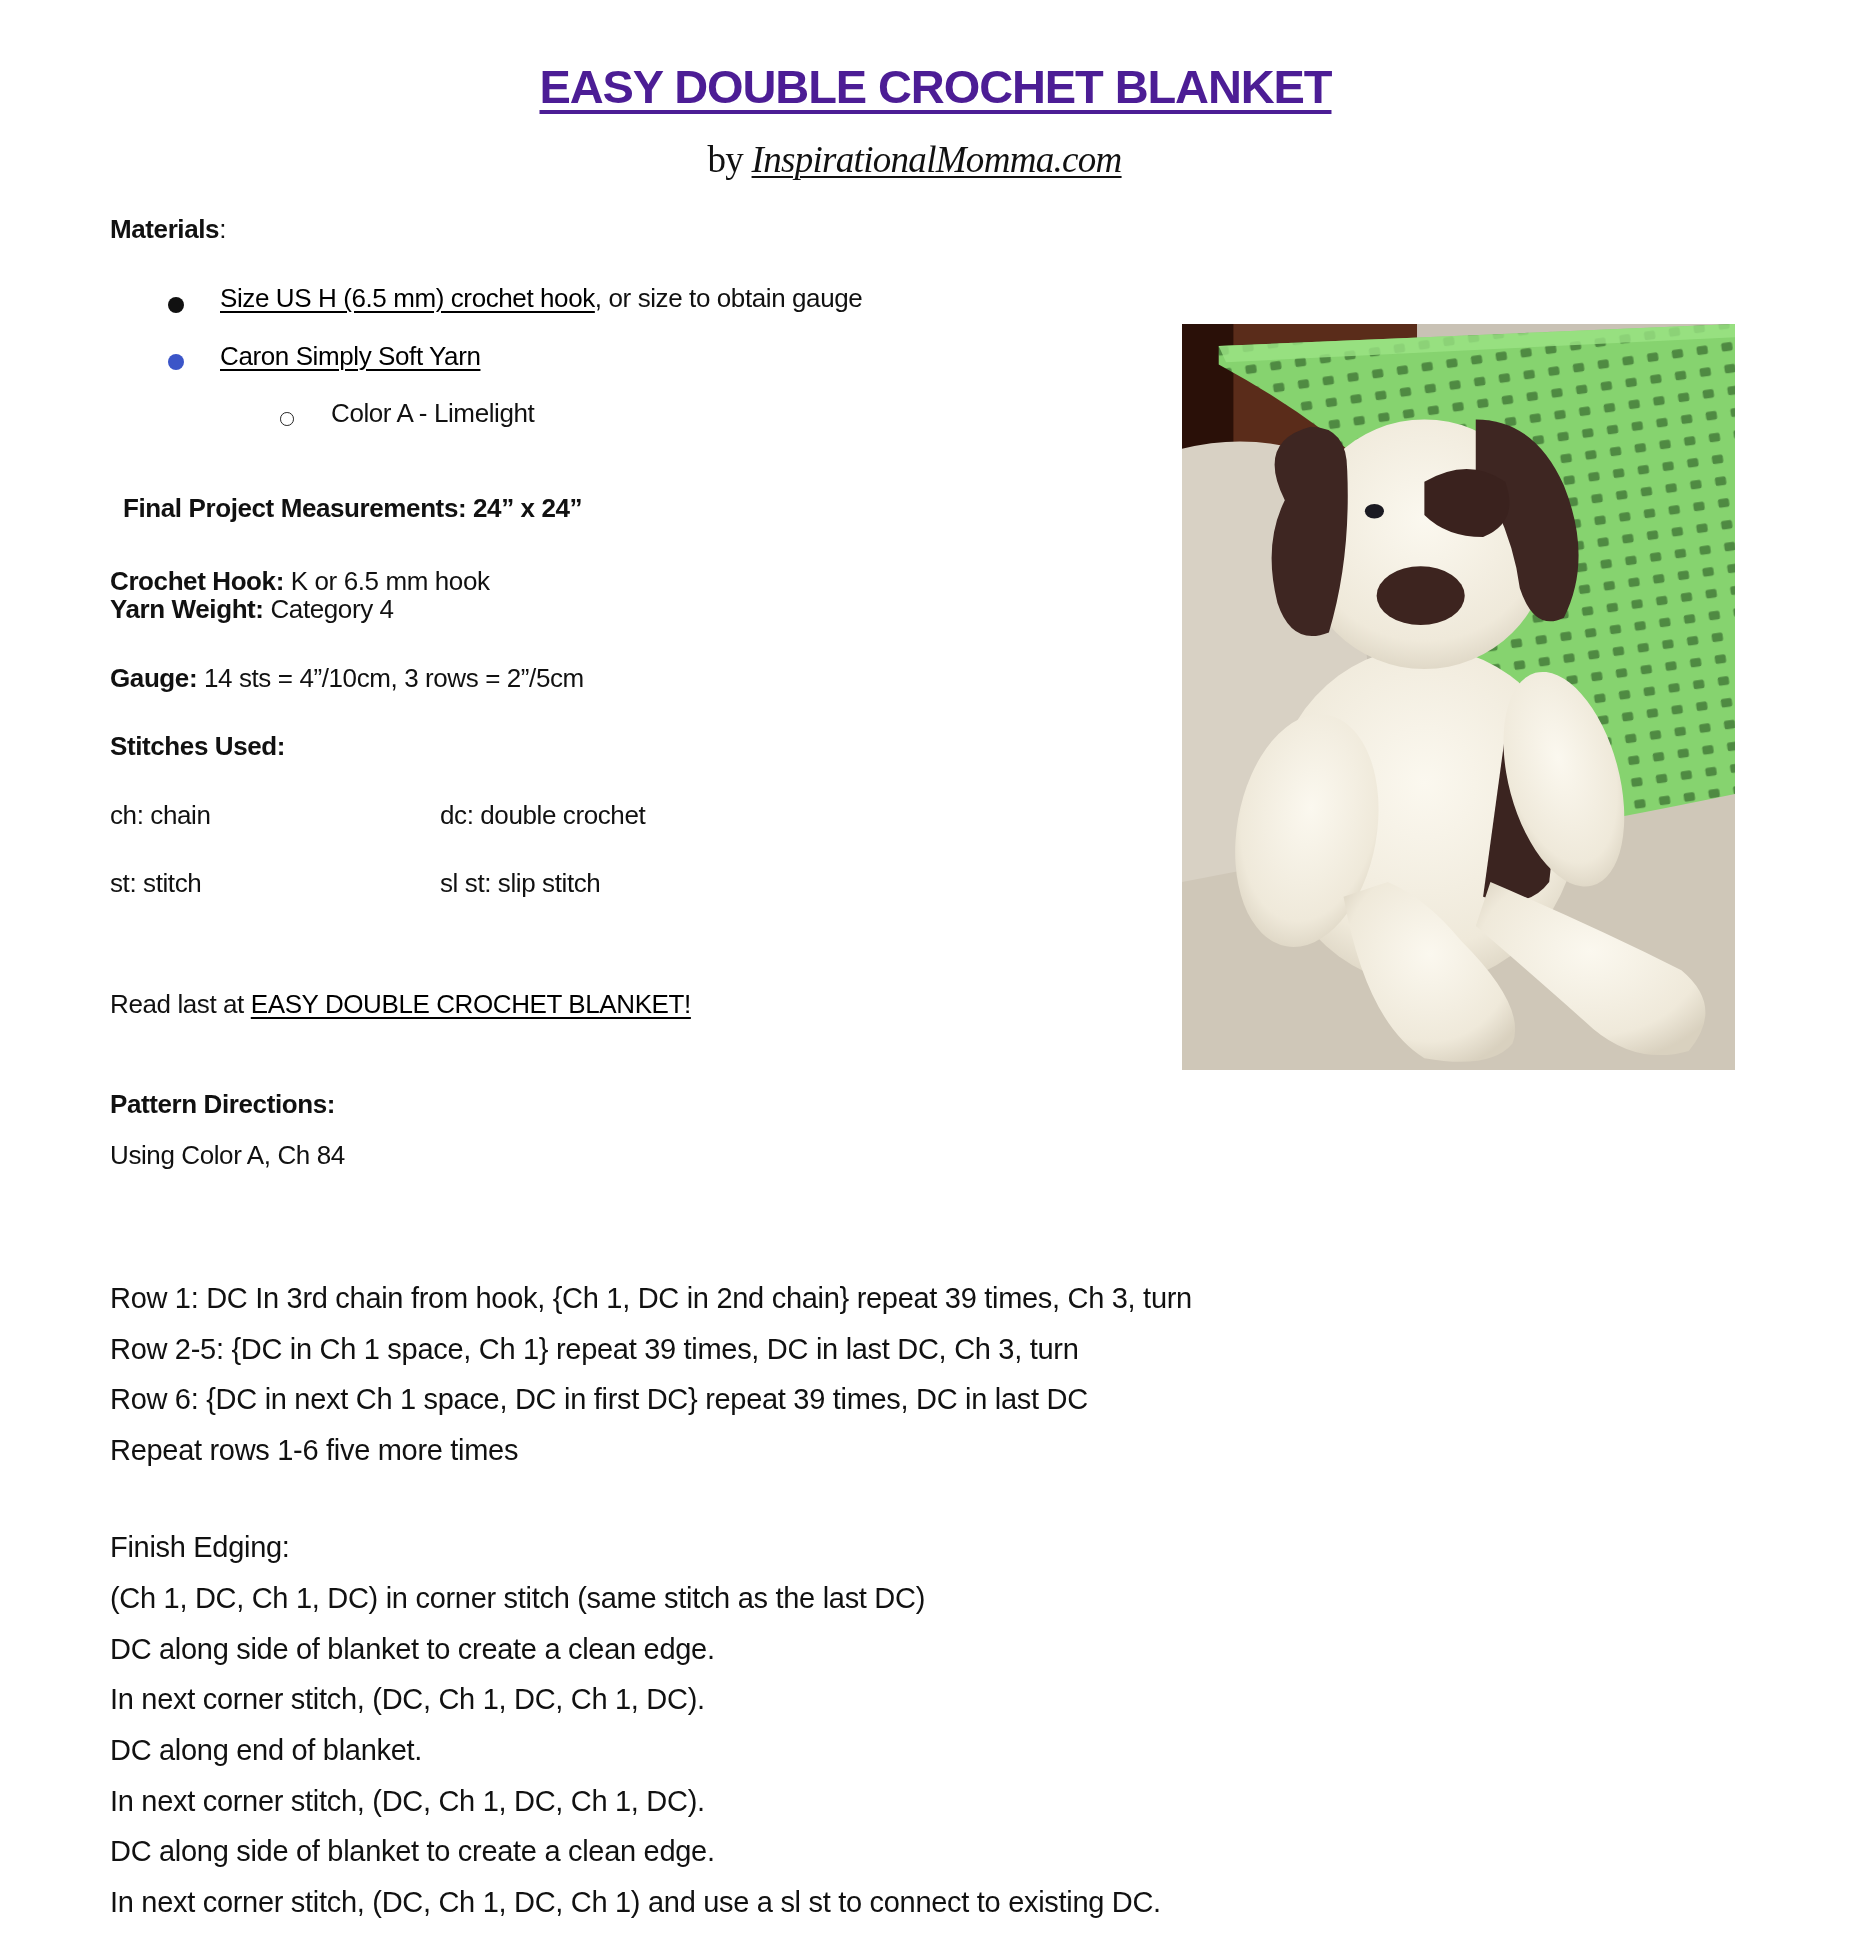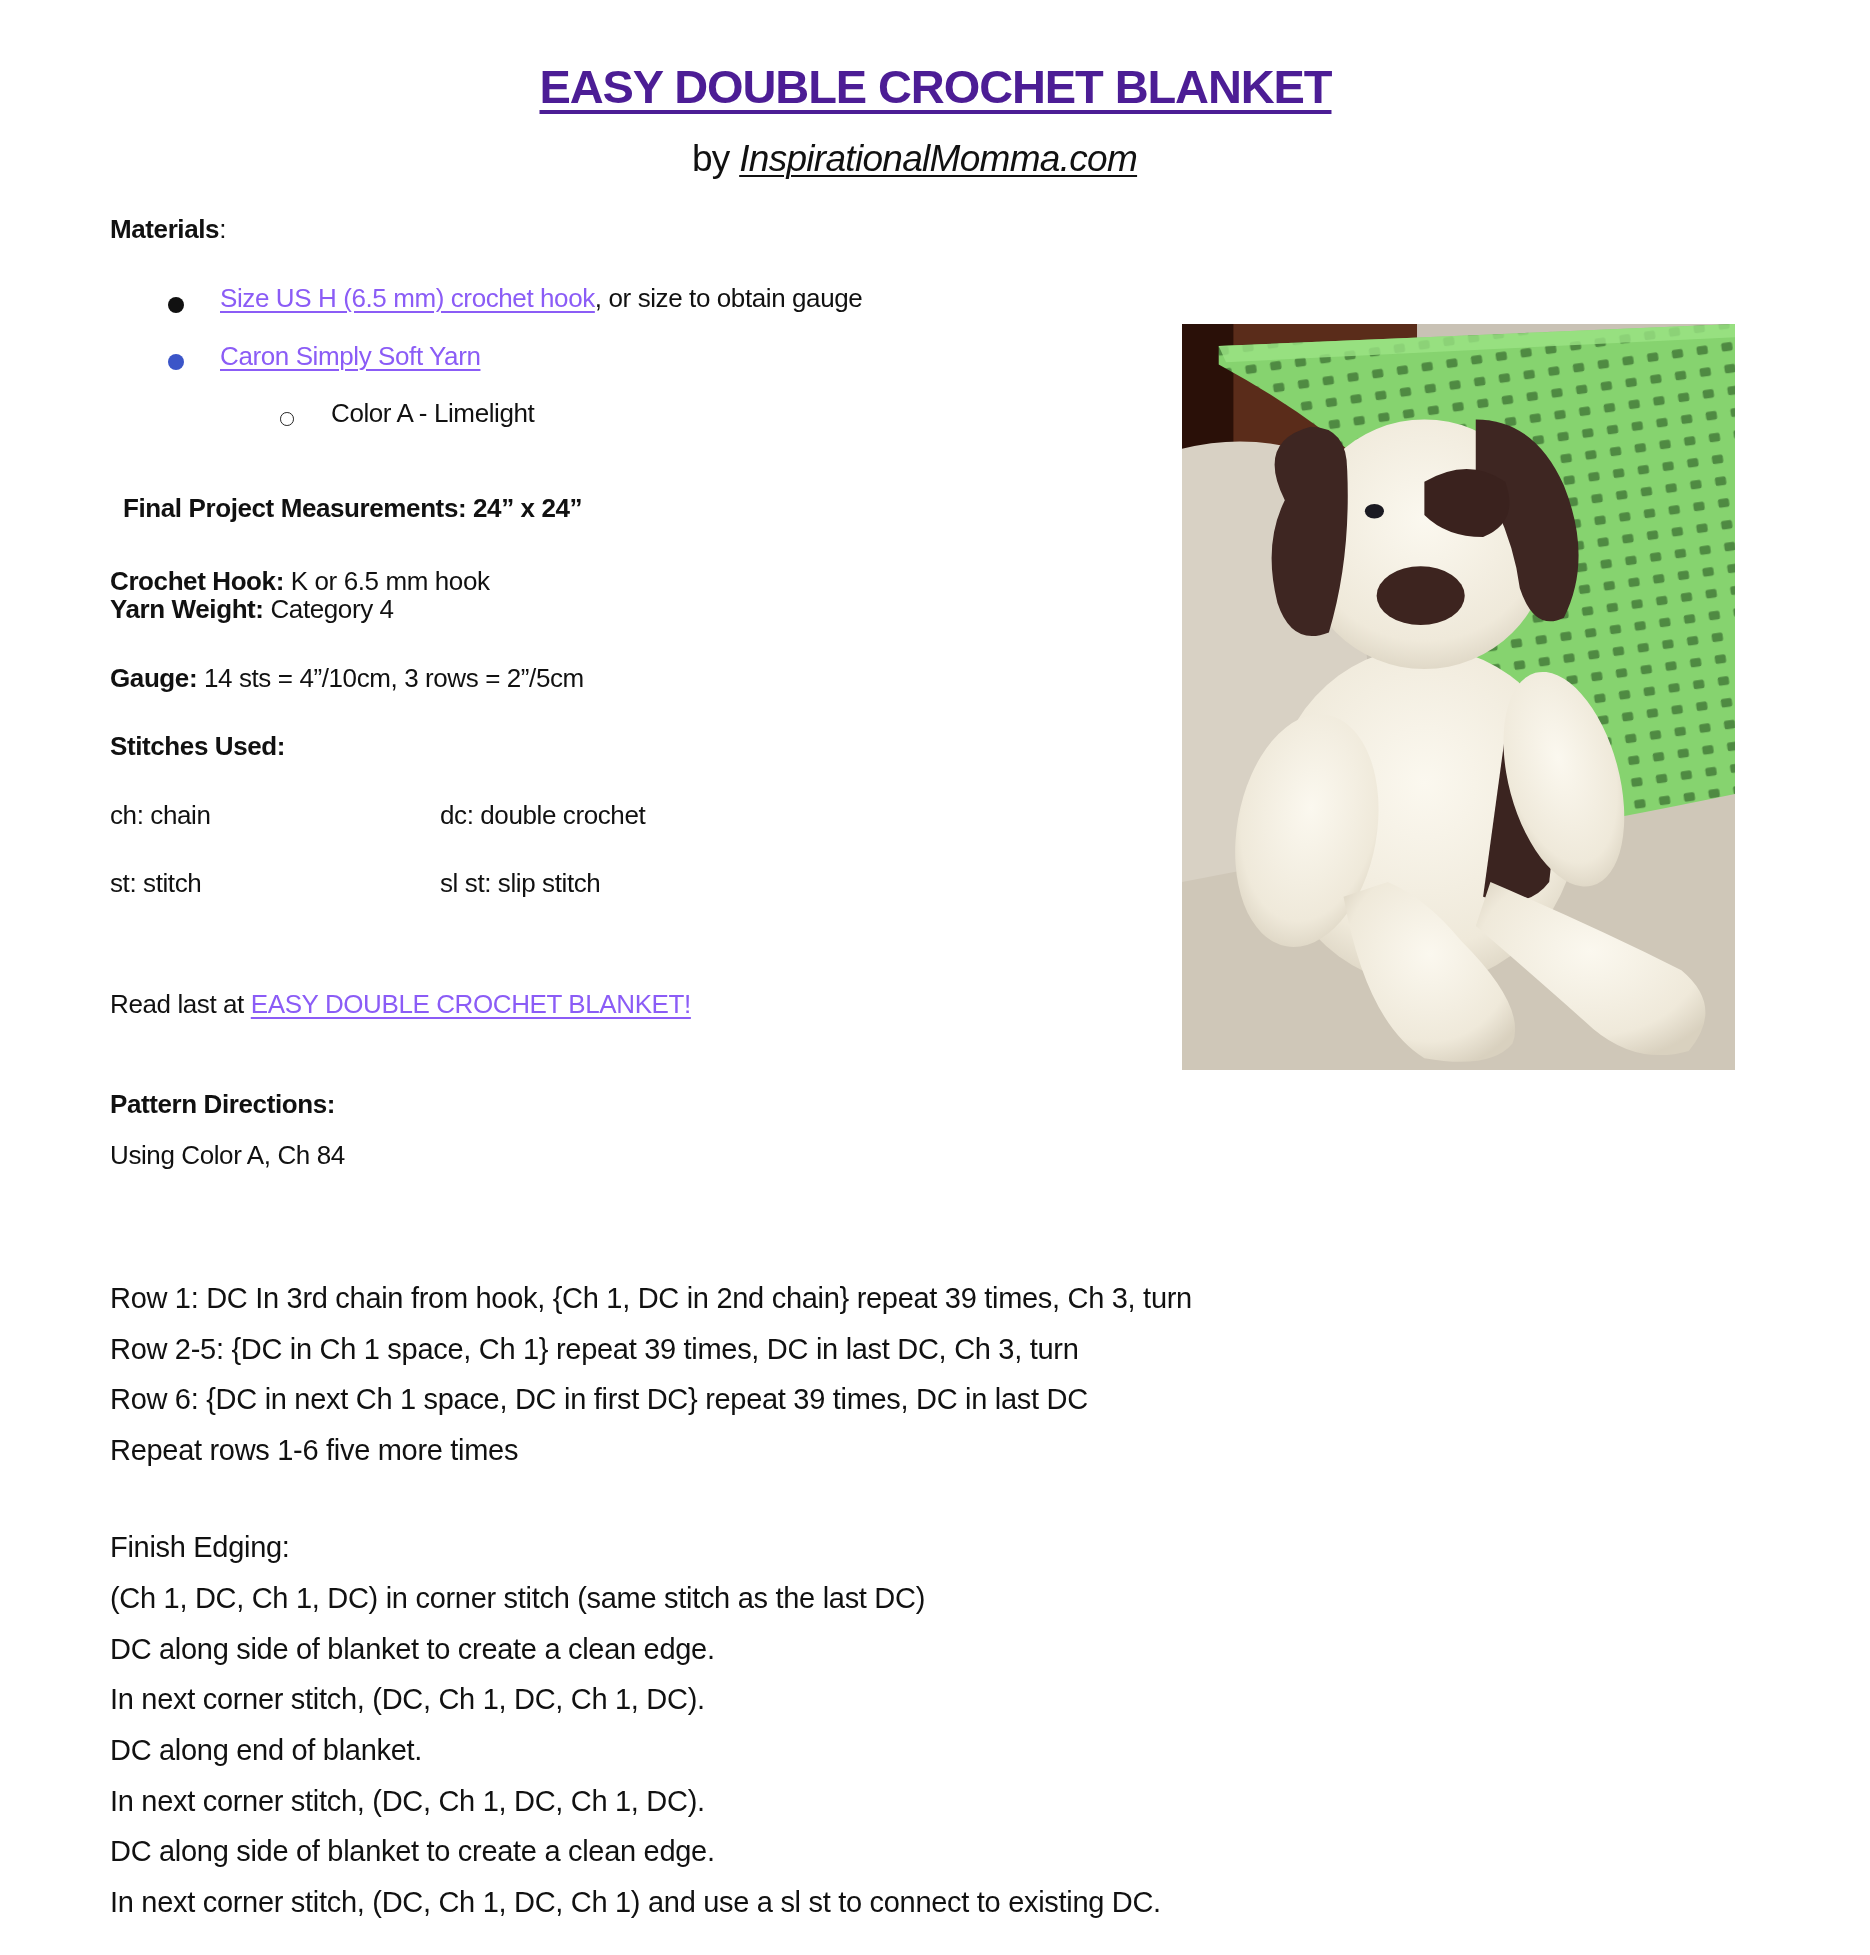--- a/index.html
+++ b/index.html
@@ -1,28 +1,28 @@
 <!DOCTYPE html>
 <html style="font-size:11.7px"><head>
 <meta charset="utf-8">
 <style>
   html, body { margin: 0; padding: 0; background: #ffffff; }
   body {
     width: 1871px; height: 1955px; position: relative; overflow: hidden;
     font-family: "Liberation Sans", "DejaVu Sans", sans-serif; color: #111111;
   }
   .abs { position: absolute; white-space: nowrap; }
-  a { color: #8b5cf6; text-decoration: underline; text-decoration-thickness: 2.2px; text-underline-offset: 4.4px; }
+  a { color: #000000; text-decoration: underline; text-decoration-thickness: 2.2px; text-underline-offset: 4.4px; }
 
   #doc-title {
     left: 0; width: 1871px; top: 59px; text-align: center;
     font-size: 47px; font-weight: bold; color: #4c1d95; letter-spacing: -1.1px;
   }
   #doc-title span { text-decoration: underline; text-decoration-thickness: 3.7px; text-underline-offset: 7.3px; }
-  #byline { left: 0; width: 1829px; top: 138px; text-align: center; font-size: 37px; color: #111; letter-spacing: -0.7px; }
+  #byline { left: 0; width: 1829px; top: 138px; text-align: center; font-size: 37px; color: #111; letter-spacing: -0.7px; font-family: Liberation Serif, serif; }
   #byline .site { font-style: italic; text-decoration: underline; text-decoration-thickness: 2.2px; text-underline-offset: 4.4px; }
 
   .sec { font-size: 26px; letter-spacing: -0.4px; }
   .b { font-weight: bold; }
   .bullet-dot { width: 16px; height: 16px; border-radius: 50%; background: #111; }
   .bullet-dot.blue { background: #3b55c8; }
   .bullet-circle { width: 11.7px; height: 11.7px; border-radius: 50%; border: 1.8px solid #222; background: #fff; }
 
   .pat { font-size: 29px; letter-spacing: -0.3px; margin-top: 40px; }
 

